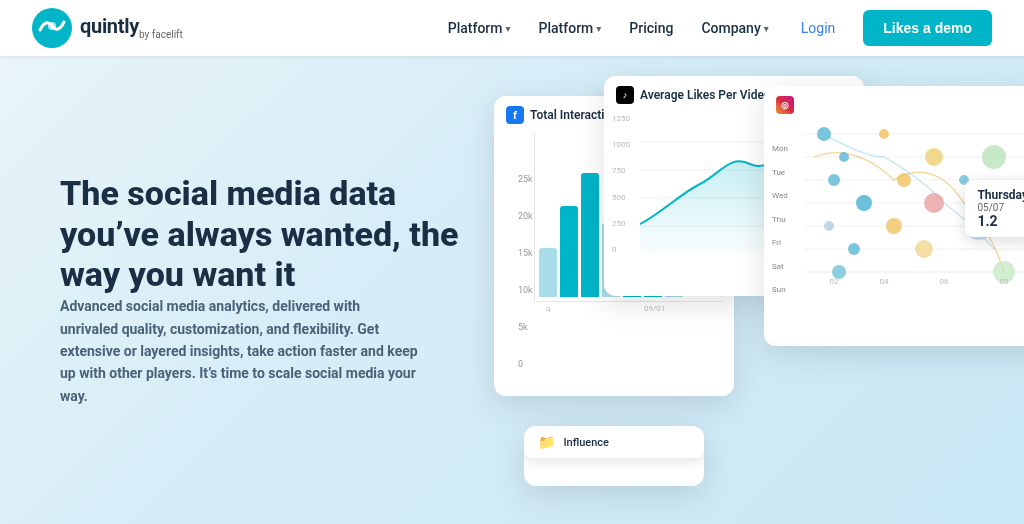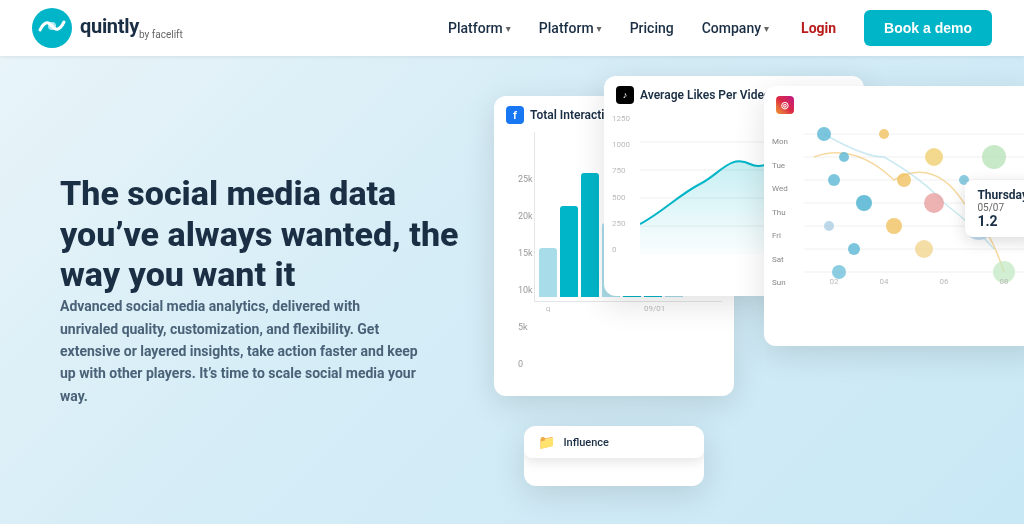--- a/index.html
+++ b/index.html
@@ -61,22 +61,22 @@
       border-radius: 4px;
       white-space: nowrap;
     }
     .nav-chevron {
       font-size: 10px;
       color: #666;
     }
     .nav-login {
       padding: 8px 16px;
       font-size: 14px;
-      color: #b91c1c;
-      font-weight: 700;
+      color: #3b82f6;
+      font-weight: 400;
       cursor: pointer;
     }
     .btn-demo {
       background: #00b5c8;
       color: white;
       border: none;
       border-radius: 6px;
       padding: 10px 20px;
       font-size: 14px;
       font-weight: 600;
@@ -297,21 +297,21 @@
       <span class="nav-chevron">▾</span>
     </a>
     <a class="nav-item">
       <span>Pricing</span>
     </a>
     <a class="nav-item">
       <span>Company</span>
       <span class="nav-chevron">▾</span>
     </a>
     <a class="nav-item nav-login">Login</a>
-    <button class="btn-demo">Book a demo</button>
+    <button class="btn-demo">Likes a demo</button>
   </div>
 </nav>
 
 <section class="hero">
   <div class="hero-left">
     <h1 class="hero-heading">The social media data you’ve always wanted, the way you want it</h1>
     <p class="hero-subtext">Advanced social media analytics, delivered with unrivaled quality, customization, and flexibility. Get extensive or layered insights, take action faster and keep up with other players. It’s time to scale social media your way.</p>
   </div>
 
   <div class="hero-right">
@@ -386,21 +386,21 @@
         </svg>
       </div>
     </div>
 
     <div class="chart-card chart-card-3">
       <div class="chart-header">
         <div class="chart-header-icon ig-icon" style="font-size:9px;">◎</div>
       </div>
       <div style="position:relative; padding: 2px 8px; height: 200px;">
         
-        <div style="position:absolute; left:8px; top:17px; height:150px; display:flex; flex-direction:column; justify-content:space-between; font-size:8px; color:#888;">
+        <div style="position:absolute; left:8px; top:24px; height:150px; display:flex; flex-direction:column; justify-content:space-between; font-size:8px; color:#888;">
           <span>Mon</span>
           <span>Tue</span>
           <span>Wed</span>
           <span>Thu</span>
           <span>Fri</span>
           <span>Sat</span>
           <span>Sun</span>
         </div>
         <svg width="220" height="165" style="margin-left:32px;" viewBox="0 0 220 165">
 

